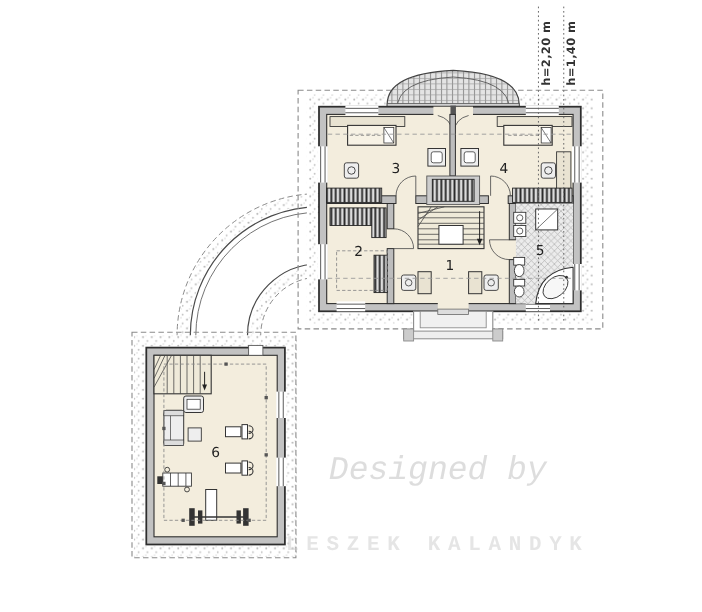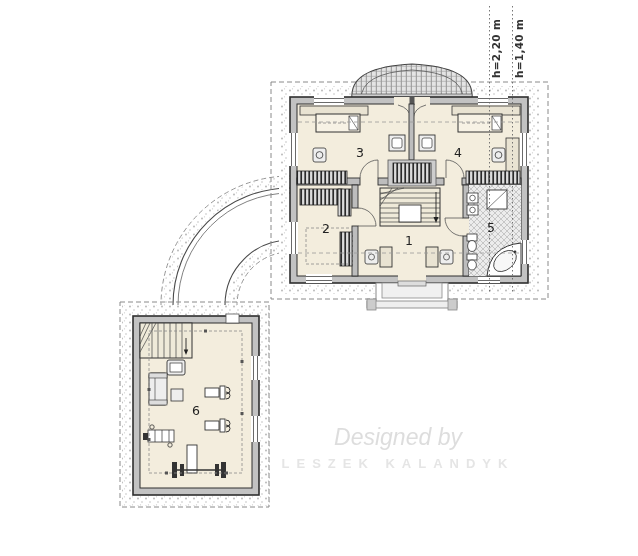--- a/index.html
+++ b/index.html
@@ -3,23 +3,23 @@
 <meta charset="utf-8">
 <style>
   html,body{margin:0;padding:0;background:#fff;}
   #canvas{position:relative;width:638px;height:556px;background:#ffffff;overflow:hidden;
           font-family:"DejaVu Sans", sans-serif;}
   svg{position:absolute;left:0;top:0;}
   svg text{font-family:"DejaVu Sans", sans-serif;}
   .room-label{font-size:12.5px;font-weight:500;fill:#222;}
   .h-label{font-size:10.5px;font-weight:600;fill:#333;letter-spacing:.3px;}
   .wm{position:absolute;left:218px;width:360px;text-align:center;pointer-events:none;}
-  .wm1{top:424px;font-family:Liberation Sans, sans-serif;font-style:italic;font-size:23px;
+  .wm1{top:411px;font-family:Liberation Mono, monospace;font-style:italic;font-size:30px;
        color:rgba(175,175,175,.42);}
-  .wm2{top:456px;font-family:Liberation Sans, sans-serif;font-size:13px;font-weight:bold;
+  .wm2{top:484px;font-family:Liberation Mono, monospace;font-size:19px;font-weight:bold;
        letter-spacing:7px;color:rgba(200,200,200,.48);}
 </style>
 </head>
 <body>
 
 <div id="canvas">
 <svg width="638" height="556" viewBox="0 0 638 556">
   <defs>
     <pattern id="hatchD" width="4" height="6" patternUnits="userSpaceOnUse">
       <rect width="4" height="6" fill="#dcdcdc"></rect>

